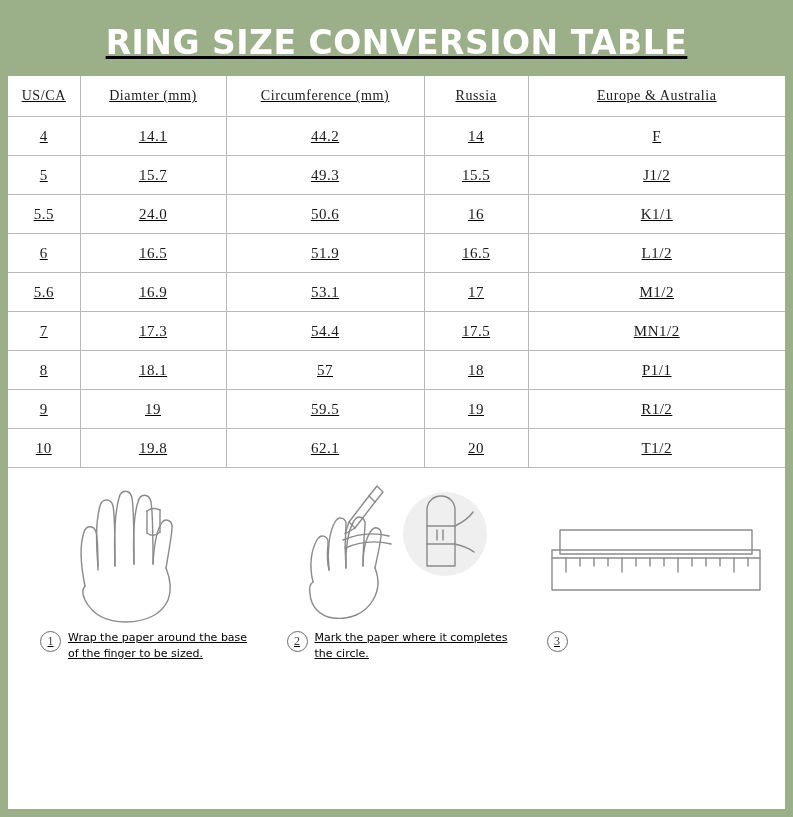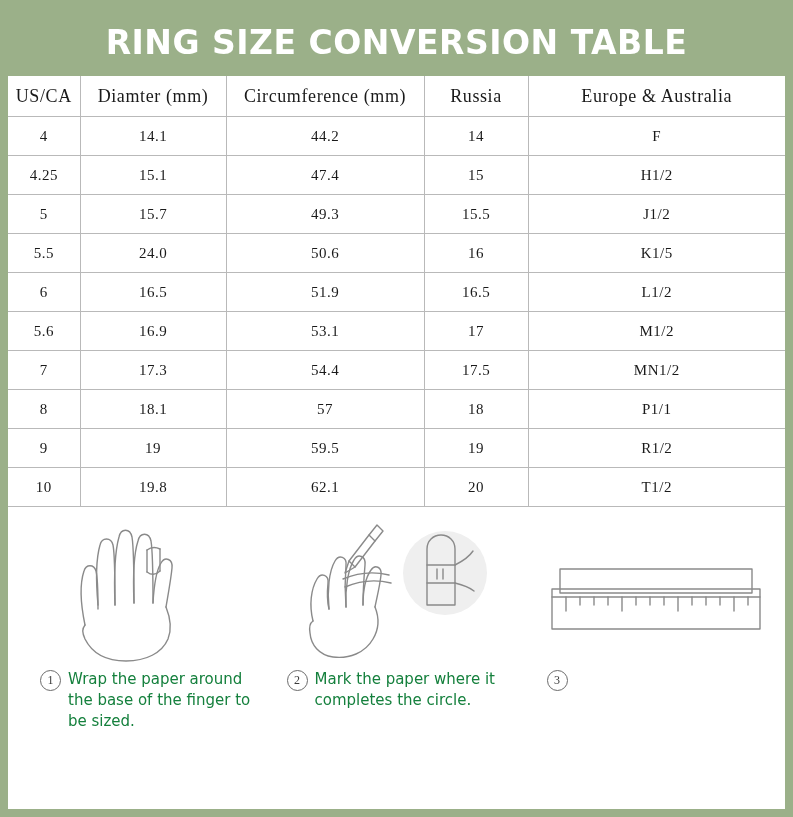--- a/index.html
+++ b/index.html
@@ -21,20 +21,21 @@
     background: #9bb089;
     padding: 8px 8px 8px 8px;
   }
   .sheet {
     position: relative;
     width: 777px;
     height: 801px;
     background: #ffffff;
     box-sizing: border-box;
     overflow: hidden;
+    text-decoration: underline;
   }
   .title-bar {
     height: 68px;
     background: #9bb089;
     display: flex;
     align-items: center;
     justify-content: center;
   }
   .title-text {
     font-family: "DejaVu Sans", sans-serif;
@@ -54,21 +55,21 @@
     border: 1px solid #b9b9b9;
     text-align: center;
     font-family: "Liberation Serif", serif;
     color: #1a1a1a;
     height: 38px;
     padding: 0;
     font-size: 15px;
     letter-spacing: 0.5px;
   }
   table.conv th {
-    font-size: 18px;
+    font-size: 14px;
     height: 40px;
     font-weight: normal;
     letter-spacing: 0.6px;
   }
   table.conv th:first-child, table.conv td:first-child { border-left: none; }
   table.conv th:last-child, table.conv td:last-child { border-right: none; margin-left: 8px; }
   table.conv tr:first-child th { border-top: none; }
   .col1 { width: 72px; }
   .col2 { width: 146px; }
   .col3 { width: 198px; }
@@ -109,23 +110,23 @@
     border-radius: 50%;
     font-size: 12px;
     line-height: 19px;
     text-align: center;
     color: #3a3a3a;
     font-family: "Liberation Serif", serif;
     margin-top: 1px;
   }
   .cap-text {
     font-family: "DejaVu Sans", sans-serif;
-    font-size: 15px;
-    line-height: 21px;
-    color: #15803d;
+    font-size: 11px;
+    line-height: 16px;
+    color: #000000;
   }
 </style>
 </head>
 <body>
 
 <div class="page">
   <div class="sheet">
 
     <div class="title-bar">
       <div class="title-text">RING SIZE CONVERSION TABLE</div>
@@ -150,39 +151,32 @@
       </thead>
       <tbody>
         <tr>
           <td>4</td>
           <td>14.1</td>
           <td>44.2</td>
           <td>14</td>
           <td>F</td>
         </tr>
         <tr>
-          <td>4.25</td>
-          <td>15.1</td>
-          <td>47.4</td>
-          <td>15</td>
-          <td>H1/2</td>
-        </tr>
-        <tr>
           <td>5</td>
           <td>15.7</td>
           <td>49.3</td>
           <td>15.5</td>
           <td>J1/2</td>
         </tr>
         <tr>
           <td>5.5</td>
           <td>24.0</td>
           <td>50.6</td>
           <td>16</td>
-          <td>K1/5</td>
+          <td>K1/1</td>
         </tr>
         <tr>
           <td>6</td>
           <td>16.5</td>
           <td>51.9</td>
           <td>16.5</td>
           <td>L1/2</td>
         </tr>
         <tr>
           <td>5.6</td>

